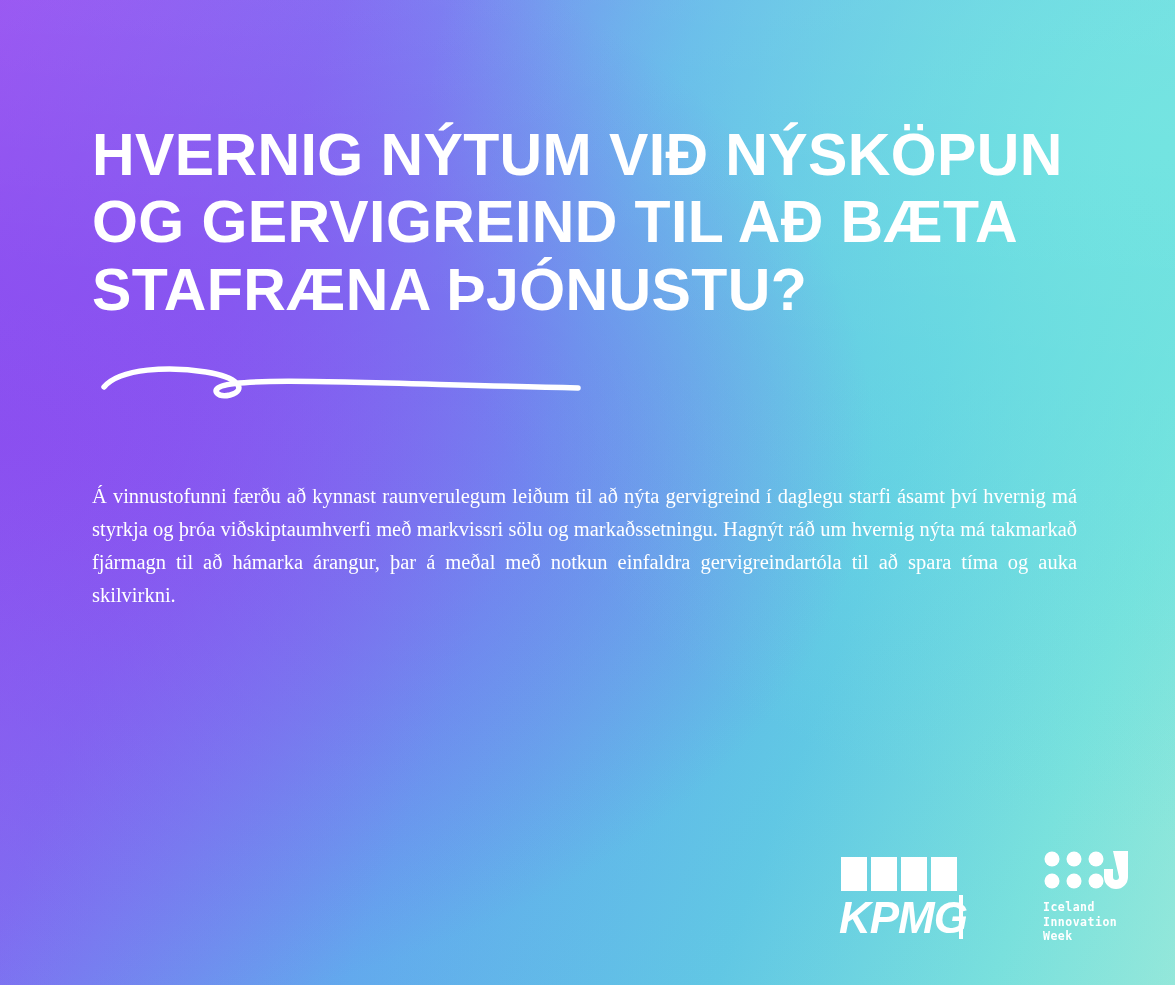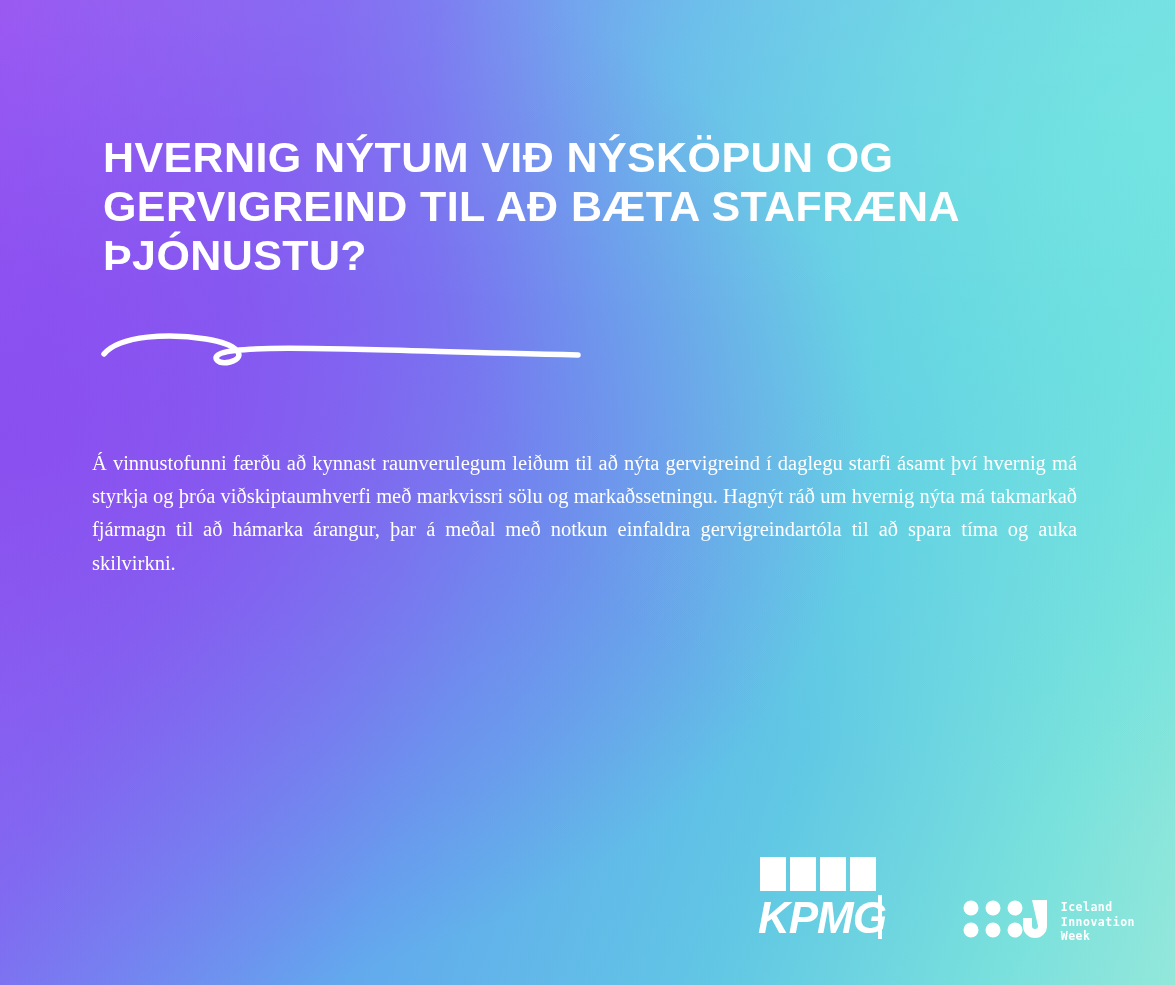--- a/index.html
+++ b/index.html
@@ -33,25 +33,25 @@
   }
 
   .content {
     position: relative;
     z-index: 2;
     padding: 122px 92px 0 92px;
   }
 
   .headline {
     color: #ffffff;
-    font-size: 43px;
+    font-size: 59px;
     line-height: 1.14;
     font-weight: 800;
     letter-spacing: 0.4px;
-    margin: 11px;
+    margin: 0;
     max-width: 1010px;
     text-transform: uppercase;
   }
 
   .squiggle {
     margin: 40px 0 0 6px;
     width: 500px;
     height: 46px;
   }
 
@@ -87,20 +87,21 @@
     align-items: flex-end;
     gap: 44px;
   }
 
   .kpmg-logo {
     display: block;
   }
 
   .iiw-logo {
     display: flex;
+    flex-direction: column;
     align-items: flex-start;
     gap: 7px;
   }
   .iiw-word {
     color: #ffffff;
     font-family: "DejaVu Sans Mono", monospace;
     font-size: 11.5px;
     line-height: 1.24;
     font-weight: 700;
     letter-spacing: 0.5px;

